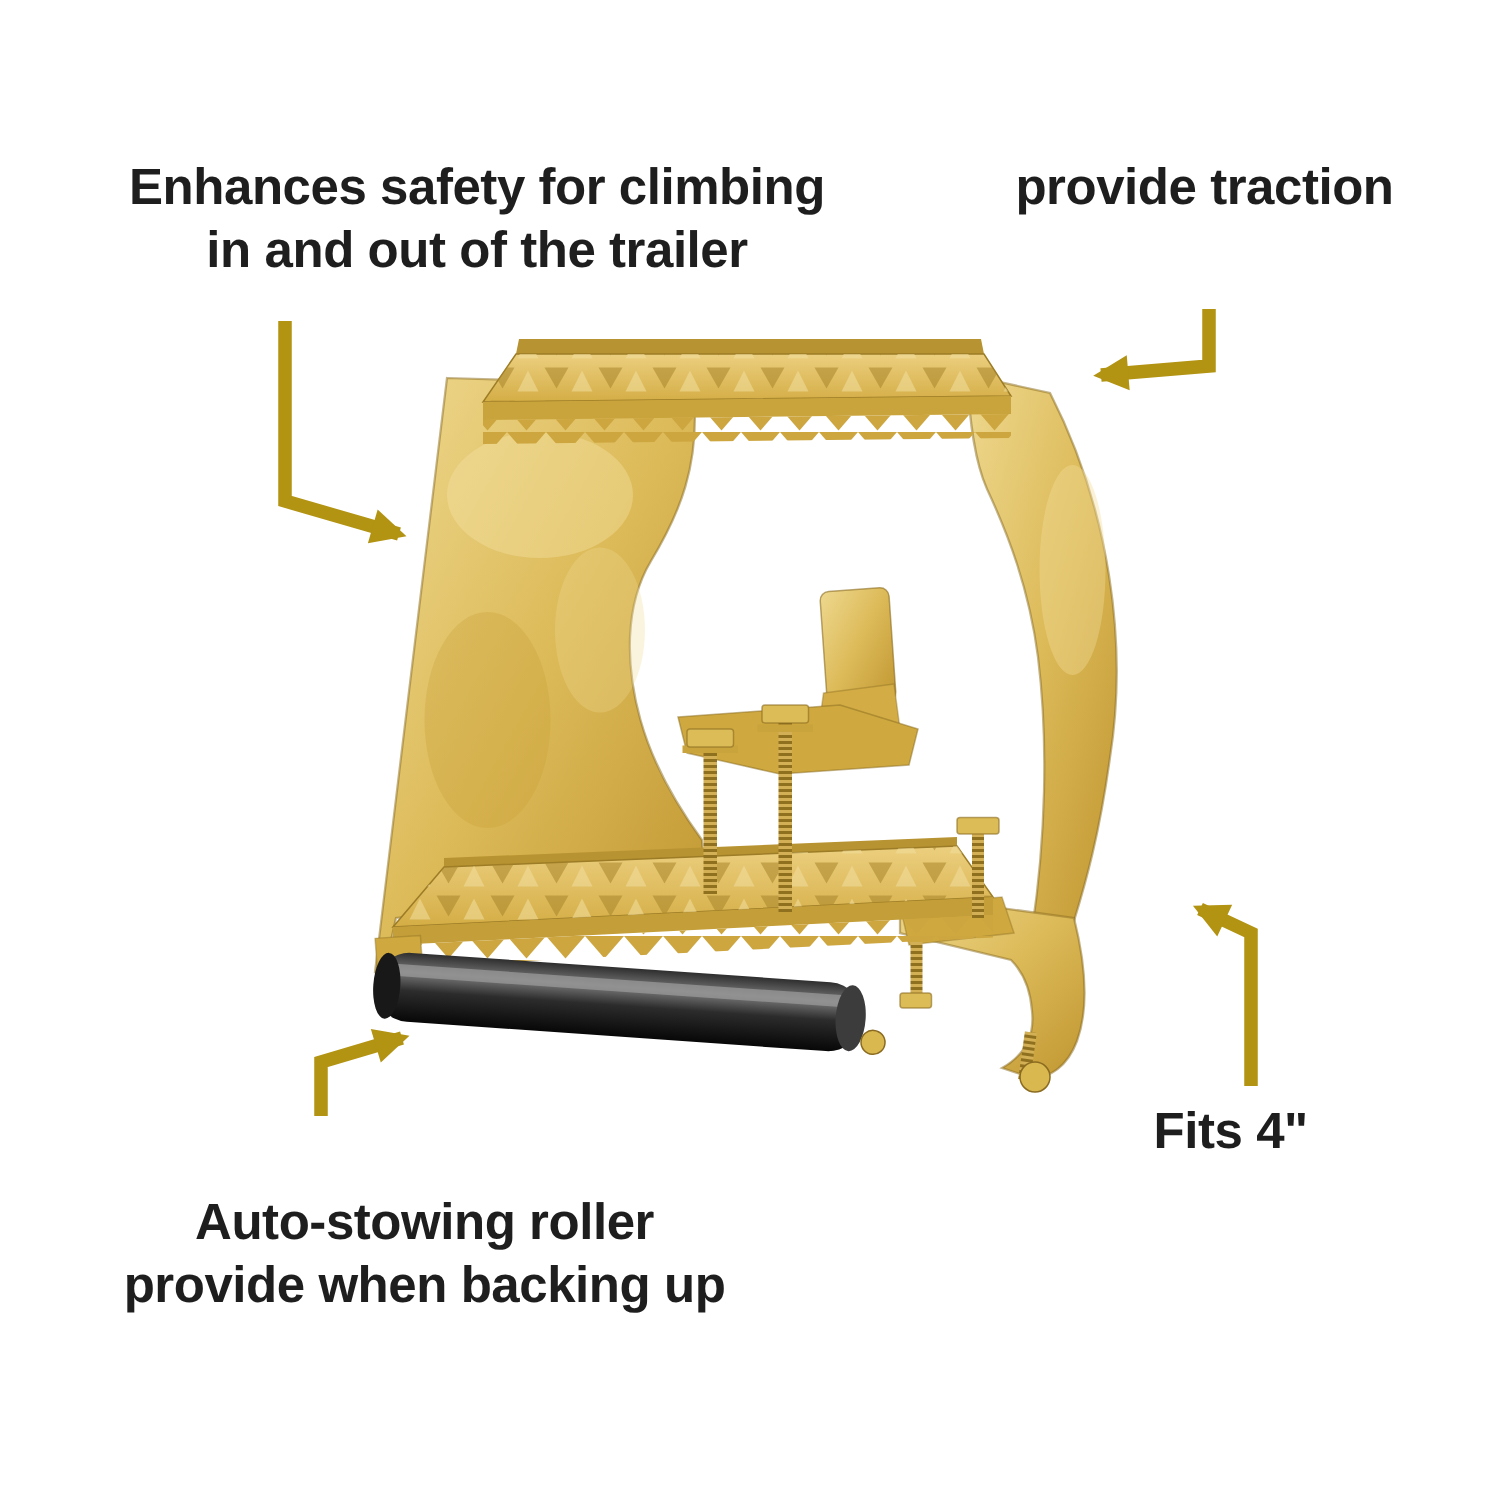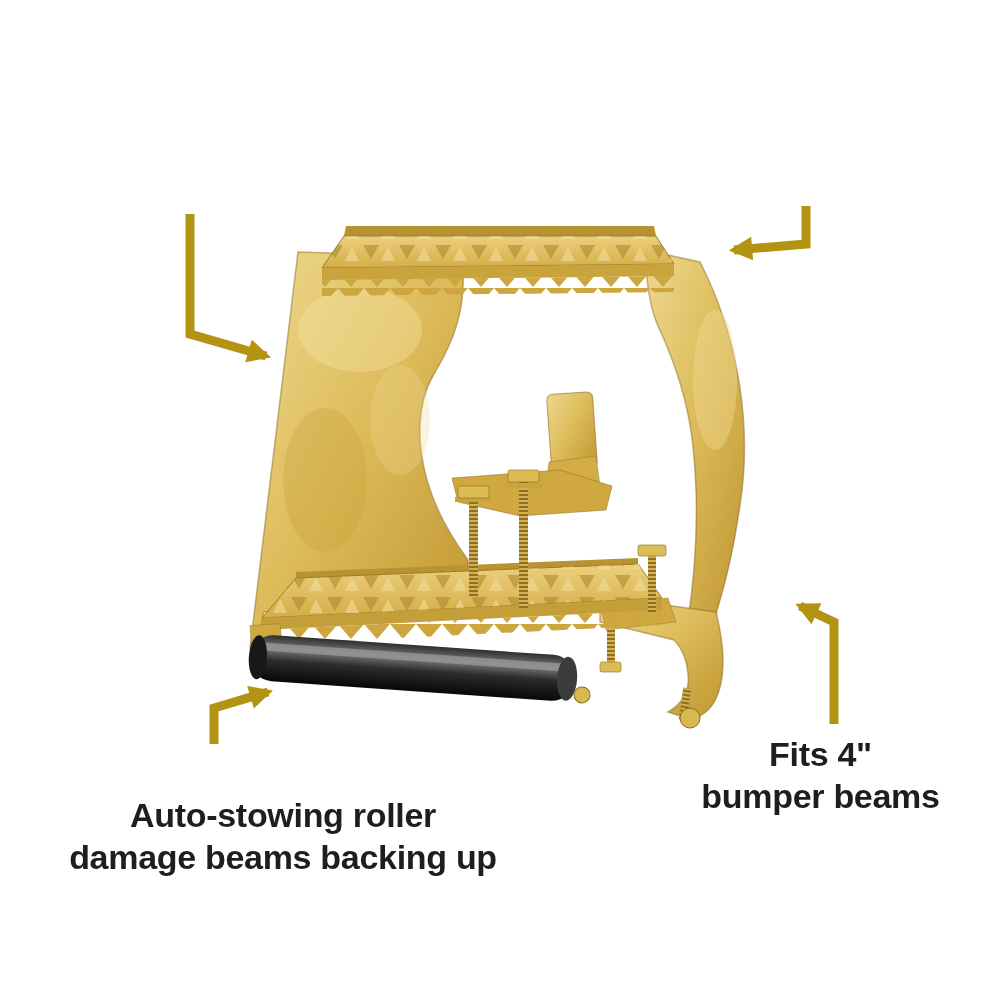--- a/index.html
+++ b/index.html
@@ -120,27 +120,31 @@
     </g>
 
     <g fill="none" stroke="#b29312" stroke-width="9" stroke-linejoin="miter">
       <path d="M190,214 V334 L266,356" marker-end="url(#ah)"></path>
       <path d="M806,206 V244 L734,250" marker-end="url(#ah)"></path>
       <path d="M214,744 V708 L268,692" marker-end="url(#ah)"></path>
       <path d="M834,724 V622 L800,606" marker-end="url(#ah)"></path>
     </g>
   </svg>
 
+  <div class="callout" id="c-tl">
+    <div>Enhances safety for climbing</div>
+    <div>in and out of the trailer</div>
+  </div>
 
   <div class="callout" id="c-tr">
+    <div>provide traction</div>
   </div>
 
   <div class="callout" id="c-bl">
     <div>Auto-stowing roller</div>
-    <div>damage beams backing up</div>
+    <div>provide when backing up</div>
   </div>
 
   <div class="callout" id="c-br">
     <div>Fits 4"</div>
-    <div>bumper beams</div>
   </div>
 
 </div>
 
 </body></html>

